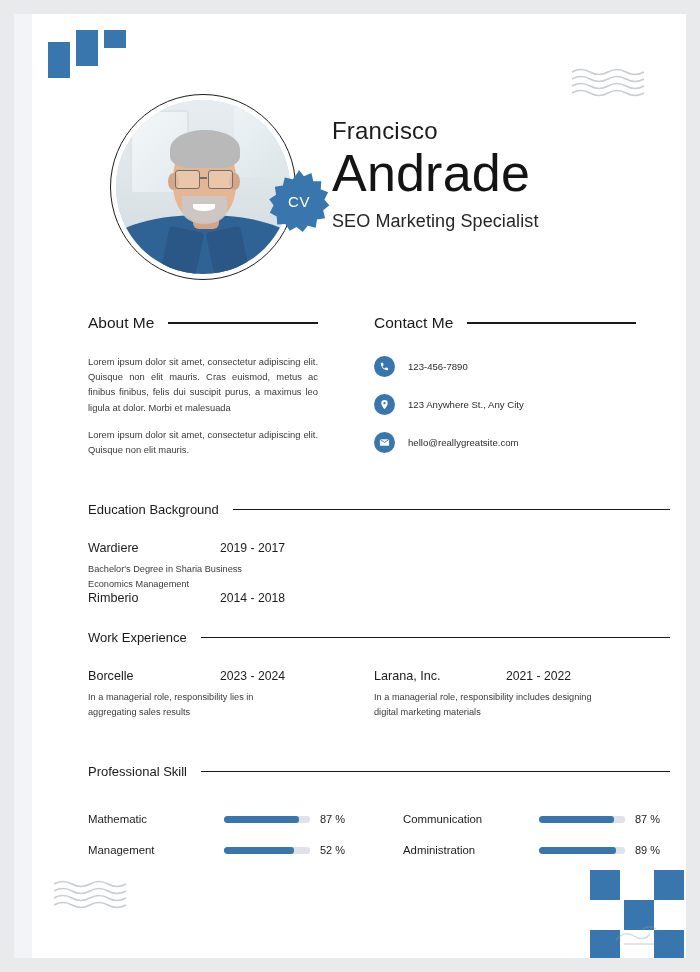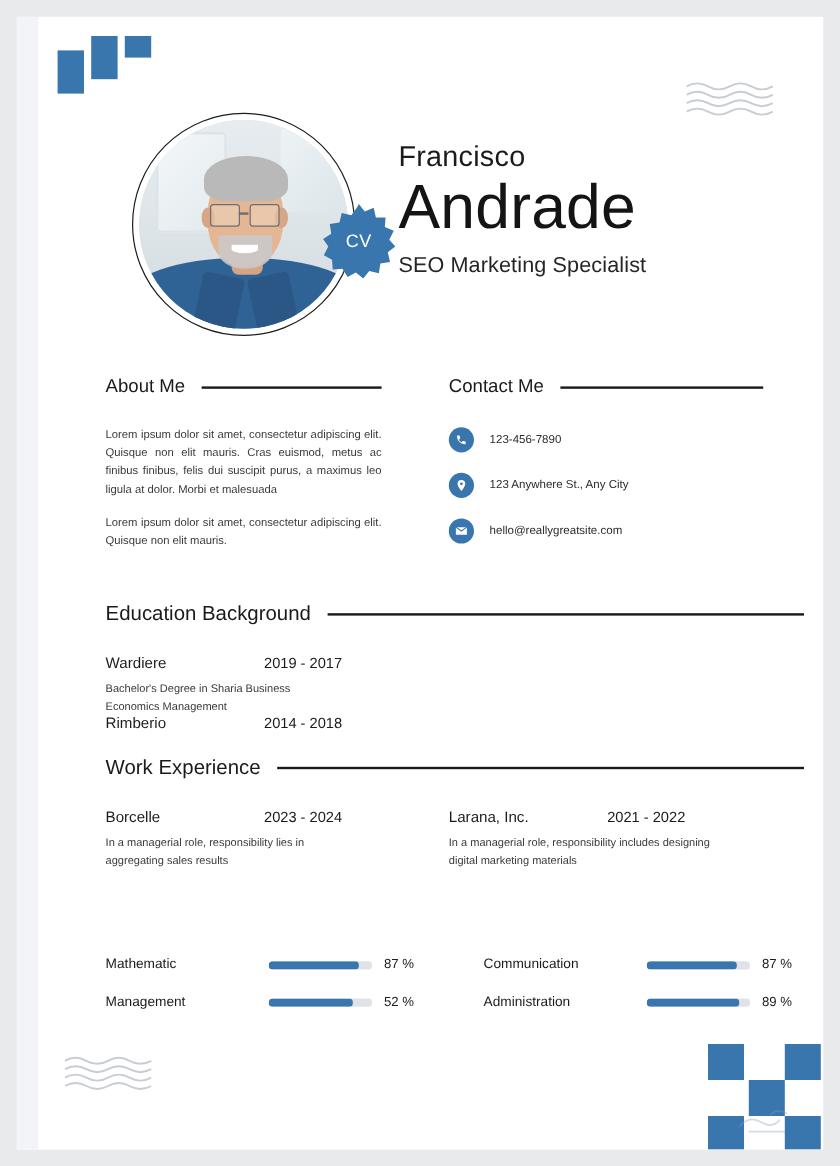--- a/index.html
+++ b/index.html
@@ -107,21 +107,21 @@
   .lname {
     font-size: 52px; font-weight: 400; color: #141414;
     letter-spacing: .2px; line-height: 1.08; margin-top: 2px;
   }
   .role {
     font-size: 18px; color: #262626; margin-top: 10px; letter-spacing: .1px;
   }
 
   
   .sec-head { display: flex; align-items: center; gap: 14px; }
-  .sec-head .t { font-size: 17px; color: #1a1a1a; white-space: nowrap; }
+  .sec-head .t { font-size: 13px; color: #1a1a1a; white-space: nowrap; }
   .sec-head .t.small { font-size: 15.5px; }
   .sec-head .rule { flex: 1; height: 1.6px; background: #1a1a1a; }
 
   .col-left  { position: absolute; left: 74px; }
   .col-right { position: absolute; left: 360px; }
 
   .body-text {
     font-size: 9.4px; color: #3a3a3a; line-height: 1.62; text-align: justify;
   }
   .body-text + .body-text { margin-top: 12px; }
@@ -315,20 +315,24 @@
           <div class="entry-head">
             <div class="entry-place">Larana, Inc.</div>
             <div class="entry-date">2021 - 2022</div>
           </div>
           <div class="entry-desc" style="width:226px;">In a managerial role, responsibility includes designing digital marketing materials</div>
         </div>
       </div>
     </div>
 
     <div style="position:absolute; left:74px; top:750px; width:582px;">
+      <div class="sec-head">
+        <div class="t">Professional Skill</div>
+        <div class="rule"></div>
+      </div>
 
       <div style="display:flex; margin-top:34px;">
         <div style="width:286px;">
           <div class="skill-row">
             <div class="skill-name">Mathematic</div>
             <div class="bar-track">
               <div class="bar-fill" style="width:87%"></div>
             </div>
             <div class="skill-pct">87 %</div>
           </div>

